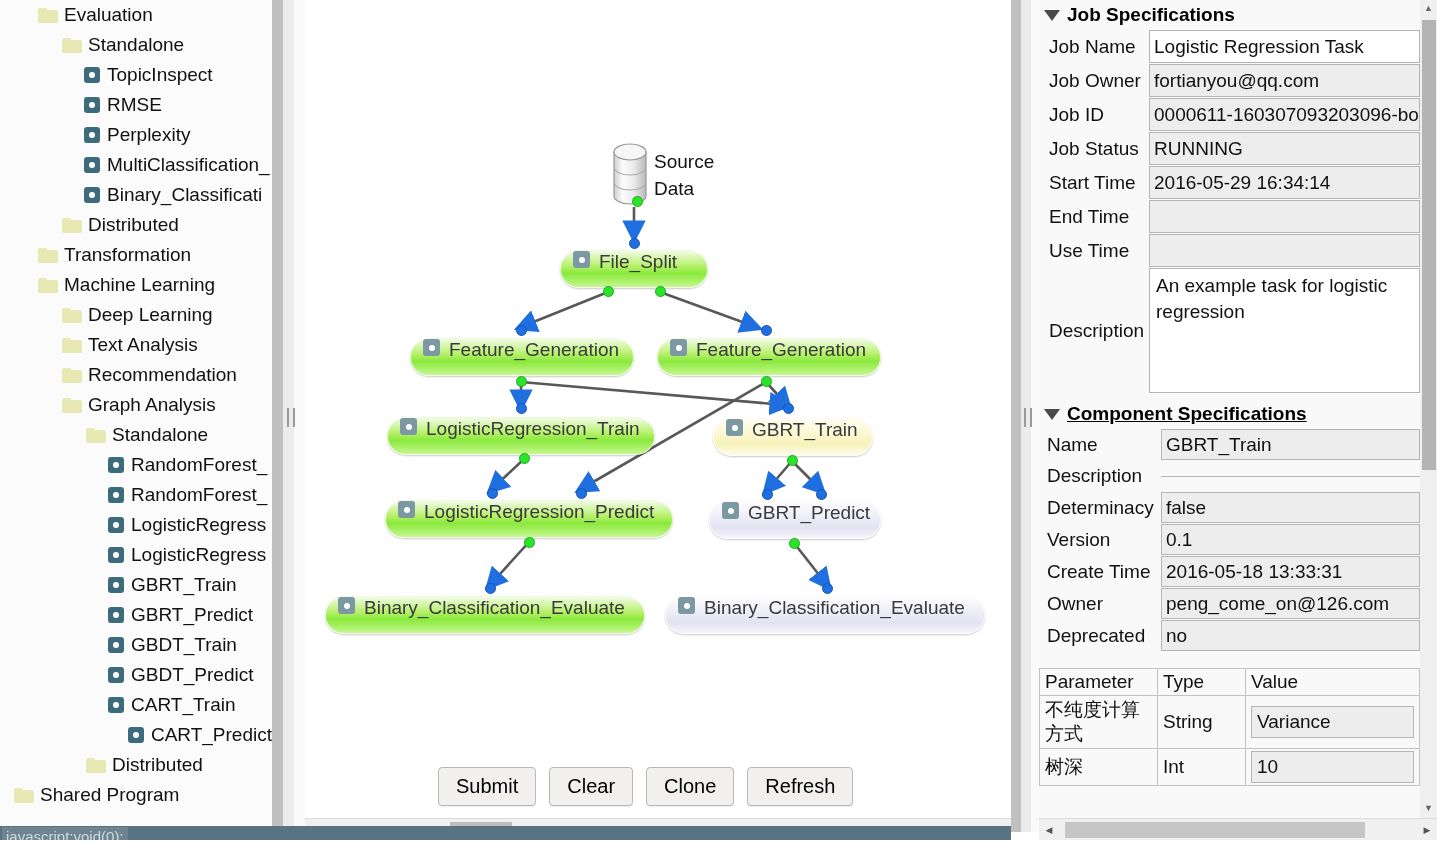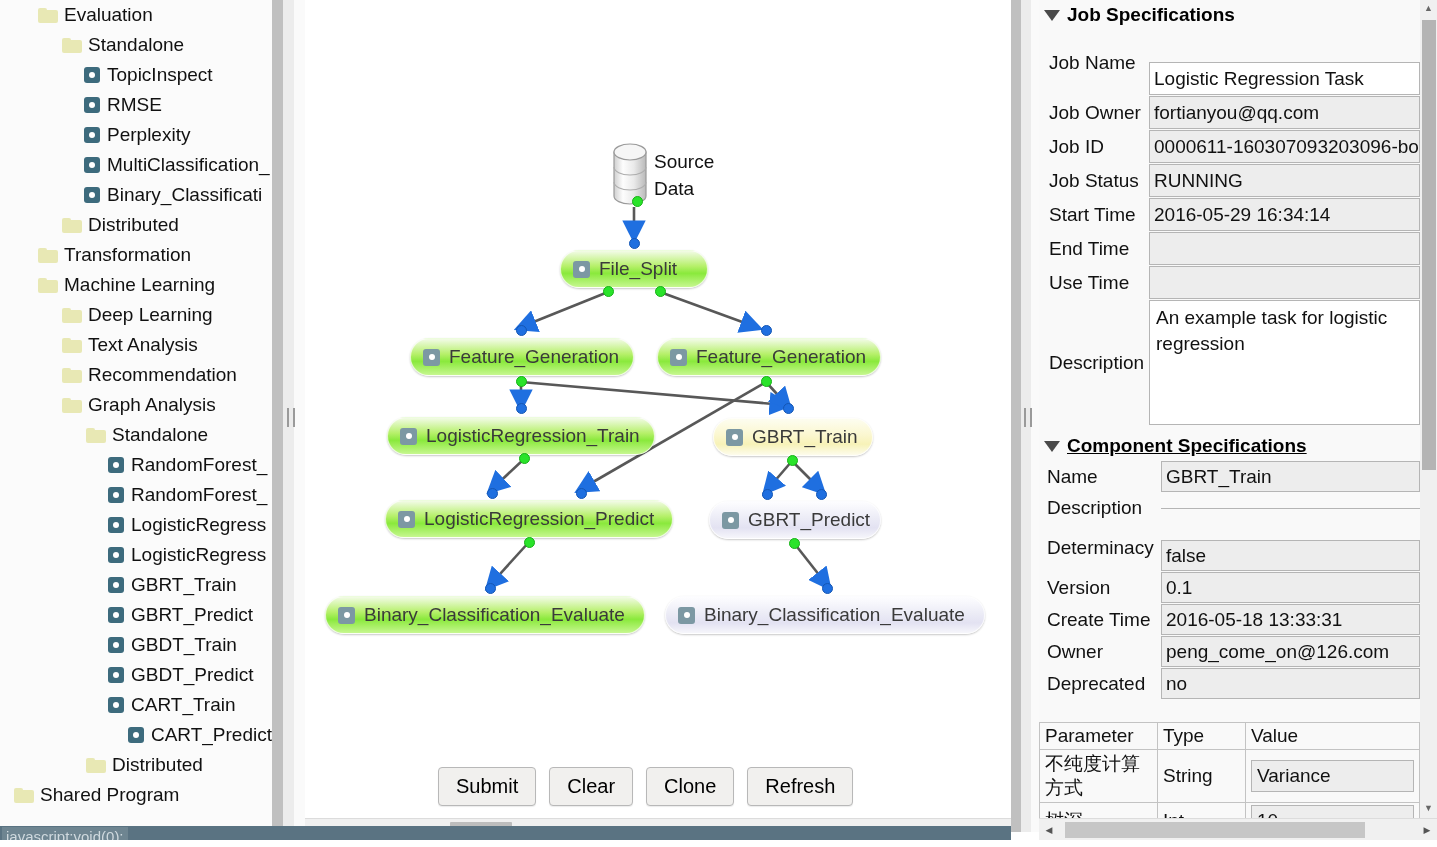--- a/index.html
+++ b/index.html
@@ -73,21 +73,21 @@
     background: #ebebeb;
     border-left: 2px solid #9a9a9a; border-right: 2px solid #9a9a9a;
   }
 
   
   #canvas-panel {
     position: absolute; left: 305px; top: 0; width: 706px; height: 818px;
     background: #ffffff; overflow: hidden;
   }
   .node {
-    position: absolute; display: flex; align-items: center;
+    position: absolute; display: flex; align-items: flex-start;
     height: 38px; border-radius: 19px;
     padding: 0 18px 0 12px;
     font-size: 19px; color: #3a3a3a; white-space: nowrap;
     box-shadow: 0 1px 2px rgba(0,0,0,0.22);
     border: 1px solid rgba(255,255,255,0.7);
   }
   .node .nicon {
     width: 17px; height: 17px; border-radius: 3px; background: #7c98a3;
     margin-right: 9px; position: relative; flex: none;
   }
@@ -175,21 +175,21 @@
     font-size: 19px; color: #111; padding: 3px 4px;
     display: flex; align-items: center; white-space: nowrap; overflow: hidden;
   }
   .fval.editable { background: #ffffff; }
   .fval.tall { align-items: flex-start; }
   .g1 .flabel { width: 110px; }
   .g2 .flabel { width: 114px; }
   .hr-line { flex: 1; border-top: 1px solid #b5b5b5; align-self: center; height: 0; }
 
   
-  .ptable { width: 100%; border-collapse: collapse; margin-top: 23px; }
+  .ptable { width: 100%; border-collapse: collapse; margin-top: 17px; }
   .ptable th, .ptable td {
     border: 1px solid #c3c3c3; font-size: 19px; color: #111;
     font-weight: normal; text-align: left; padding: 2px 5px; vertical-align: middle;
   }
   .ptable th { background: #f9f9f9; }
   .ptable td.pname { width: 118px; line-height: 1.25; }
   .ptable td.ptype { width: 88px; }
   .pvbox {
     border: 1px solid #b5b5b5; background: #ededed; padding: 4px 5px;
     font-size: 19px; color: #111; white-space: nowrap; overflow: hidden;
@@ -503,21 +503,21 @@
   <div id="spec-panel">
 
     <div class="sec-head">
       <span class="caret"></span>
       <span class="sec-title">Job Specifications</span>
     </div>
 
     <div id="job-fields">
         <div class="frow g1">
           <div class="flabel">Job Name</div>
-          <div class="fval editable" style="height: 33px; margin-top: 32px;">Logistic Regression Task</div>
+          <div class="fval editable" style="height: 33px;">Logistic Regression Task</div>
         </div>
         <div class="frow g1">
           <div class="flabel">Job Owner</div>
           <div class="fval" style="height: 33px;">fortianyou@qq.com</div>
         </div>
         <div class="frow g1">
           <div class="flabel">Job ID</div>
           <div class="fval" style="height: 33px;">0000611-160307093203096-bo</div>
         </div>
         <div class="frow g1">
@@ -552,21 +552,21 @@
         <div class="frow g2">
           <div class="flabel" style="padding-left: 0px;">Name</div>
           <div class="fval" style="height: 31px;">GBRT_Train</div>
         </div>
         <div class="frow g2" style="height: 30px;">
           <div class="flabel" style="padding-left: 0px;">Description</div>
           <div class="hr-line"></div>
         </div>
         <div class="frow g2">
           <div class="flabel" style="padding-left: 0px;">Determinacy</div>
-          <div class="fval" style="height: 31px; margin-top: 16px;">false</div>
+          <div class="fval" style="height: 31px;">false</div>
         </div>
         <div class="frow g2">
           <div class="flabel" style="padding-left: 0px;">Version</div>
           <div class="fval" style="height: 31px;">0.1</div>
         </div>
         <div class="frow g2">
           <div class="flabel" style="padding-left: 0px;">Create Time</div>
           <div class="fval" style="height: 31px;">2016-05-18 13:33:31</div>
         </div>
         <div class="frow g2">

